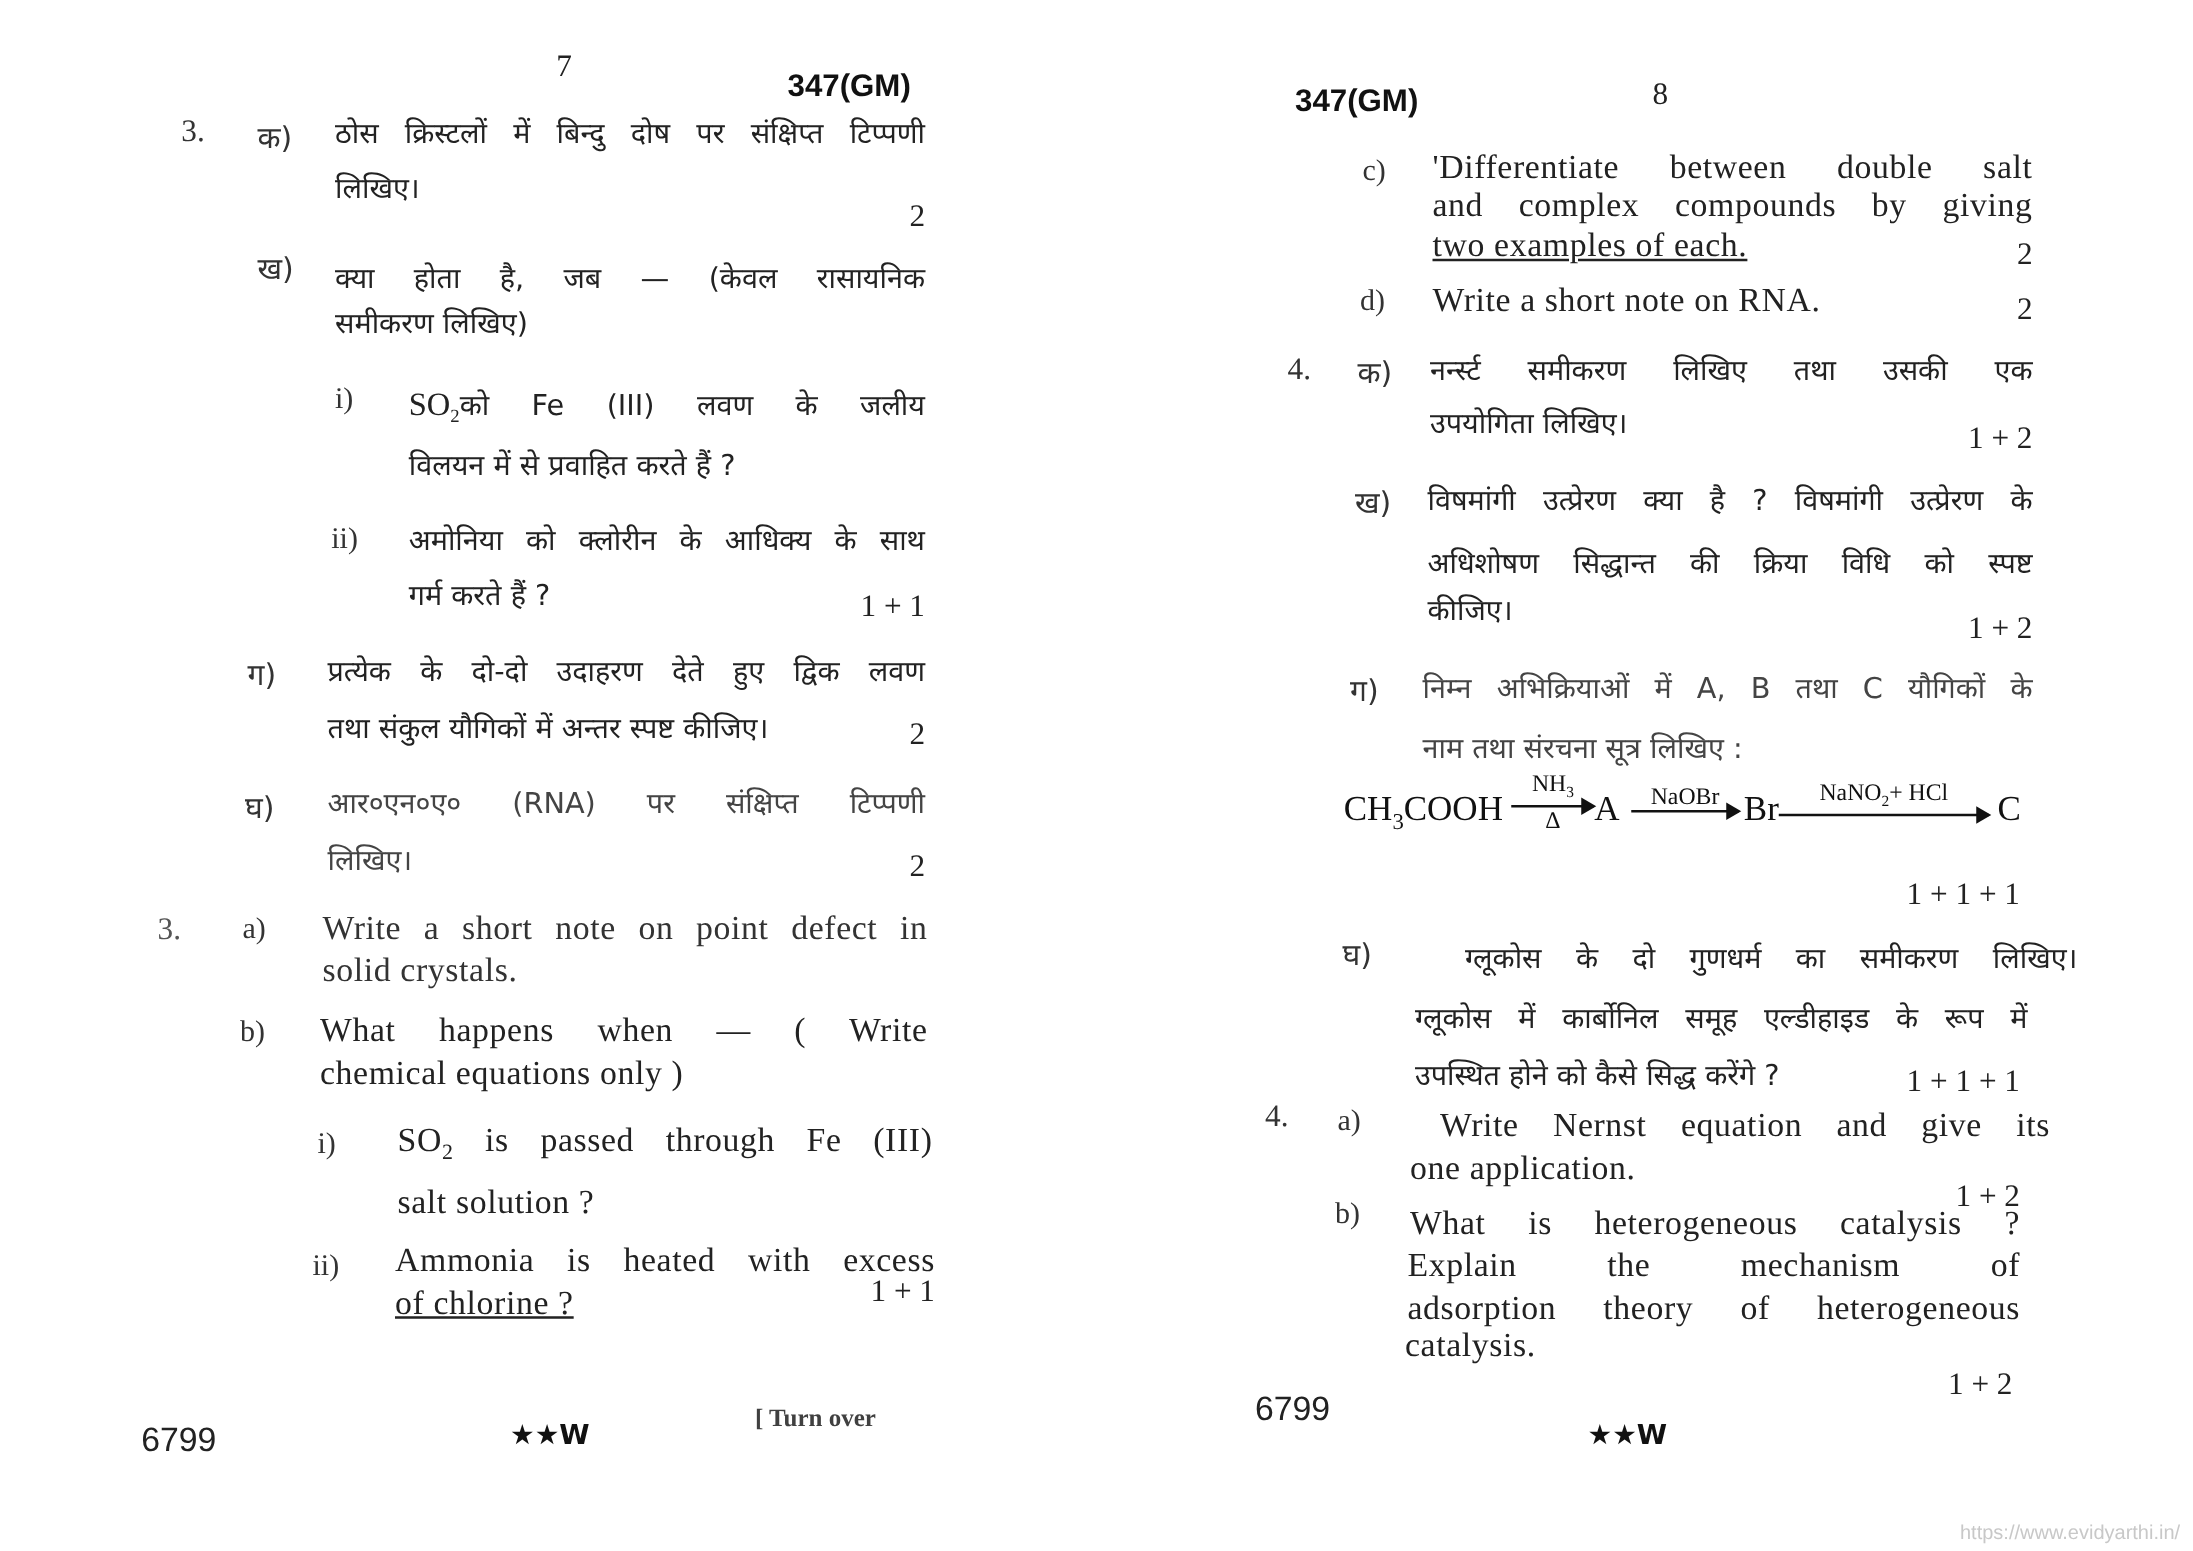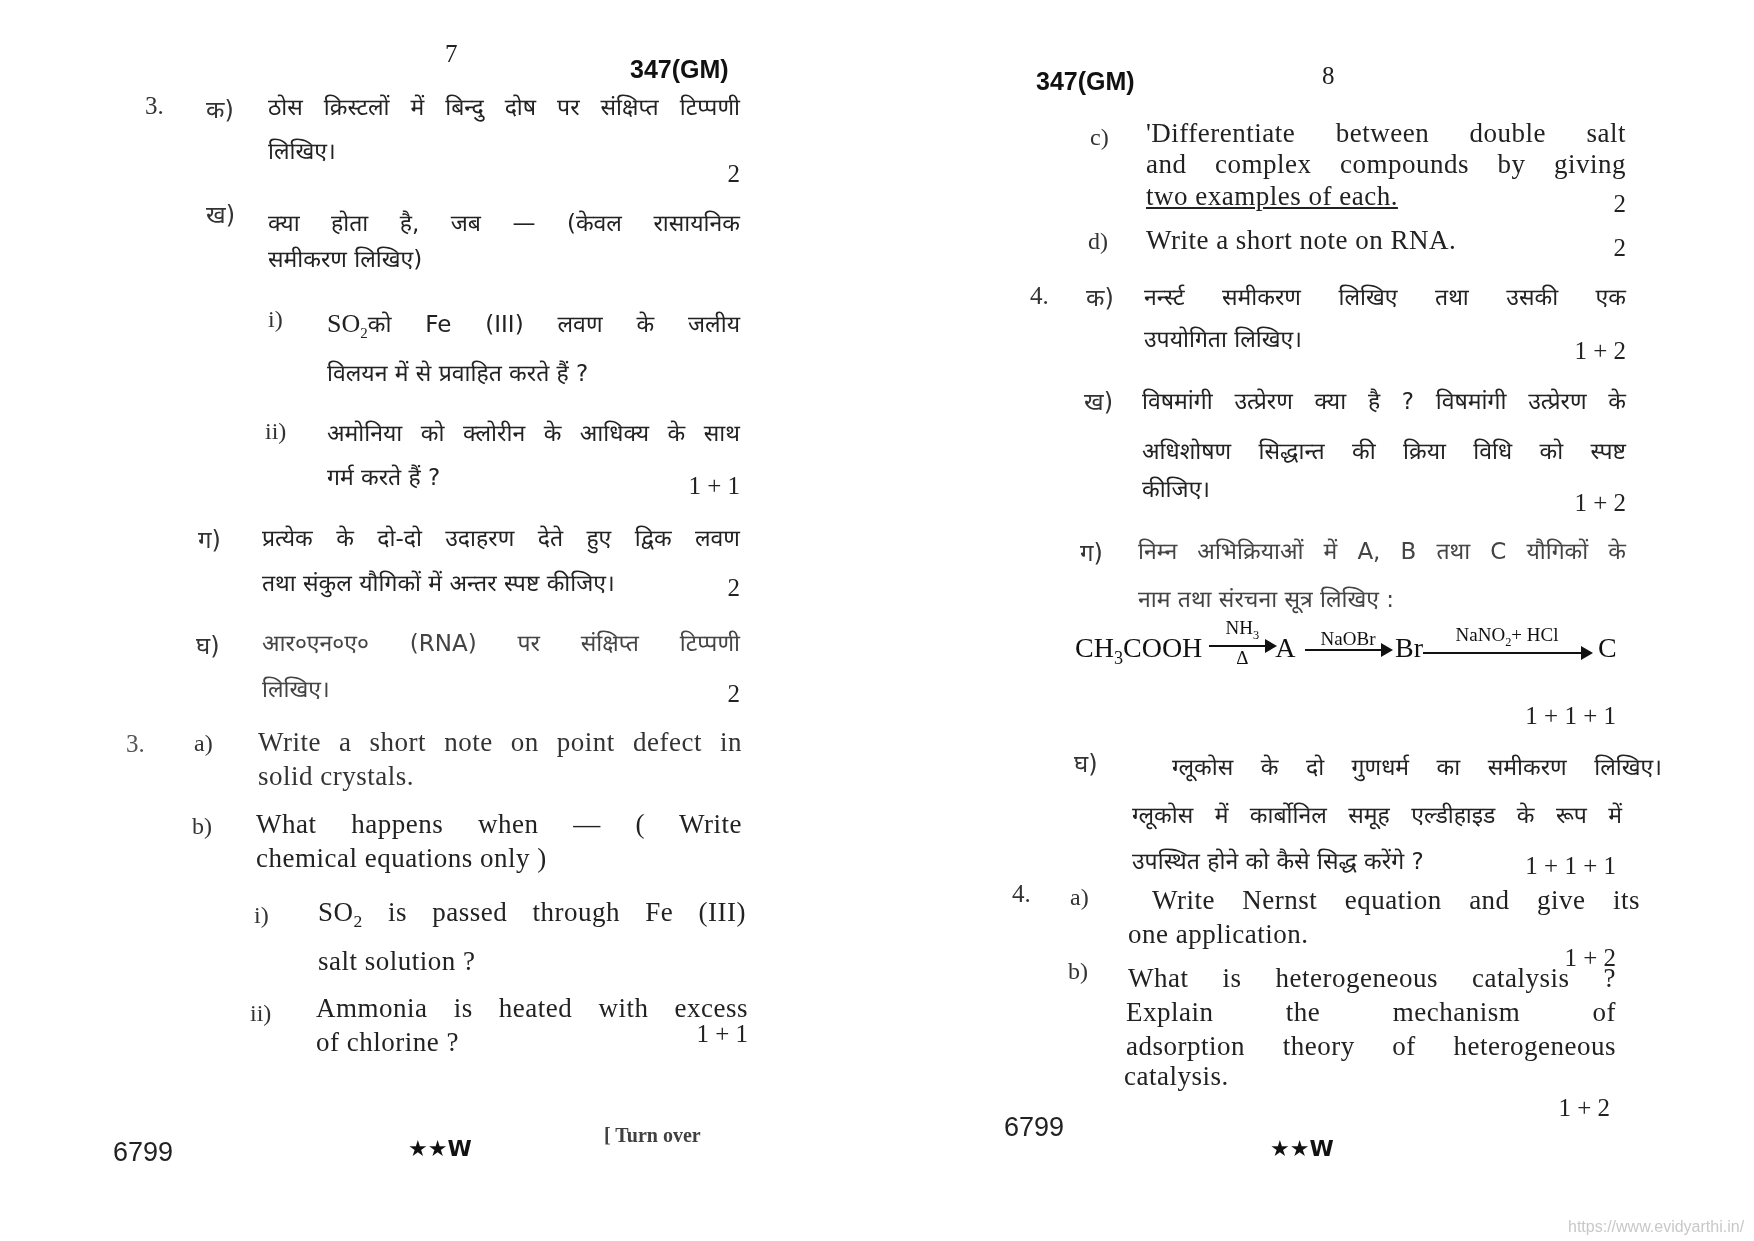--- a/index.html
+++ b/index.html
@@ -78,21 +78,21 @@
   <div class="abs en last" style="left:256px;top:842px;width:486px;">chemical equations only )</div>
 
   <div class="abs lbl" style="left:254px;top:902px;">i)</div>
   <div class="abs en" style="left:318px;top:896px;width:428px;">
     <span>SO</span><sub>2</sub> <span>is passed through Fe (III)</span>
   </div>
   <div class="abs en last" style="left:318px;top:945px;width:428px;">salt solution ?</div>
 
   <div class="abs lbl" style="left:250px;top:1000px;">ii)</div>
   <div class="abs en" style="left:316px;top:992px;width:432px;">Ammonia is heated with excess</div>
-  <div class="abs en last" style="left:316px;top:1026px;width:280px;">of chlorine ?</div>
+  <div class="abs en last" style="left:316px;top:1026px;width:280px;text-decoration:underline;">of chlorine ?</div>
   <div class="abs marks" style="left:640px;top:1020px;width:108px;">1 + 1</div>
 
   <div class="abs foot-num" style="left:113px;top:1137px;">6799</div>
   <div class="abs foot-stars" style="left:408px;top:1136px;">★★W</div>
   <div class="abs turn" style="left:604px;top:1124px;">[ Turn over</div>
 </div>
 
 <div>
   <div class="abs hdr-code" style="left:1036px;top:67px;">347(GM)</div>
   <div class="abs pgnum" style="left:1322px;top:62px;">8</div>

